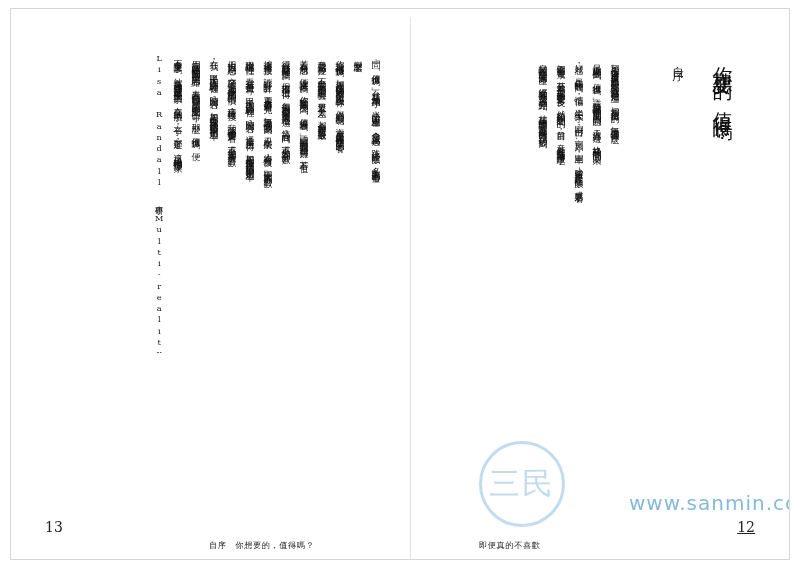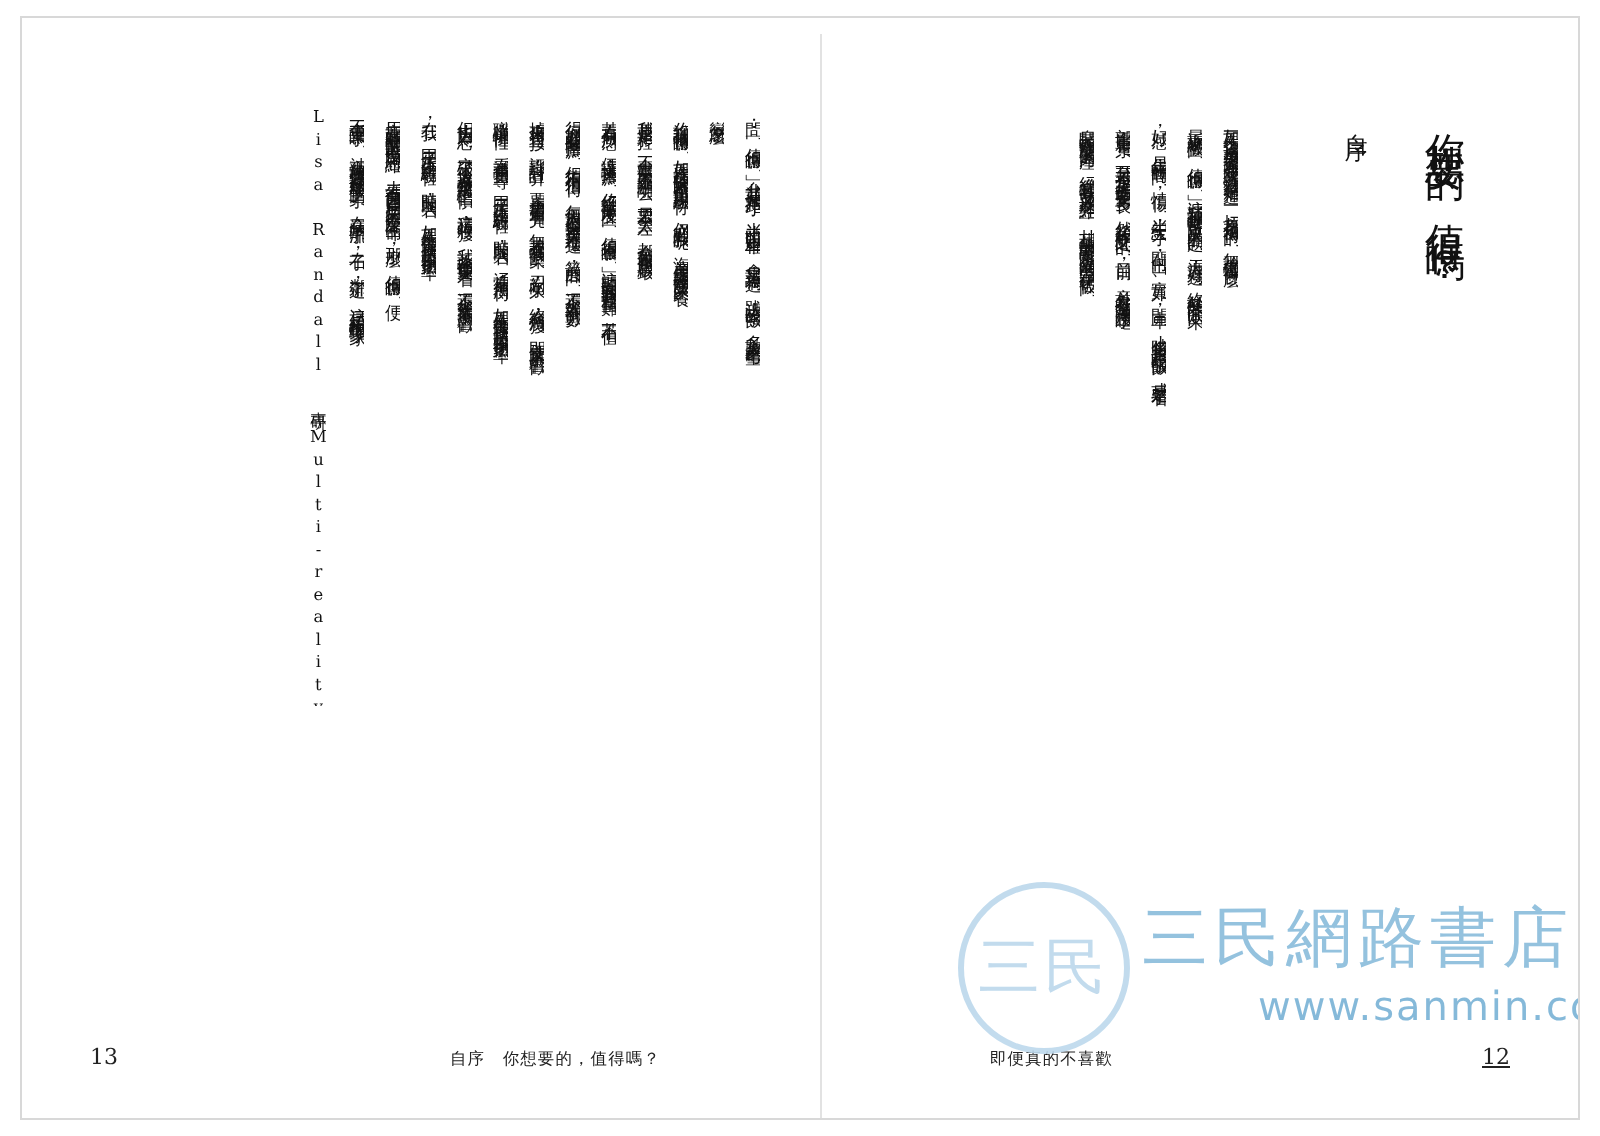--- a/index.html
+++ b/index.html
@@ -83,34 +83,33 @@
     letter-spacing: 3px;
     color: #111111;
     white-space: nowrap;
   }
 
   
   .folio {
     position: absolute;
     bottom: 24px;
     font-family: "DejaVu Serif", "Liberation Serif", serif;
-    font-size: 11px;
+    font-size: 14px;
     color: #222222;
   }
   #folio-left  { left: 34px; }
   #folio-right { right: 34px; text-decoration: underline; }
   .runhead {
     position: absolute;
-    bottom: 24px;
+    bottom: 8px;
     font-family: "DejaVu Serif", "Liberation Serif", serif;
     font-size: 8.2px;
     letter-spacing: 0.6px;
     color: #222222;
     white-space: nowrap;
-    margin-left: 16px;
   }
   #runhead-left  { left: 198px; }
   #runhead-right { left: 468px; }
 
   
   #watermark {
     position: absolute;
     left: 468px;
     top: 428px;
     width: 312px;
@@ -190,18 +189,17 @@
     <div class="vcol" style="left:198px; top:44px; height:290px;">在我，甲子的生活經驗裡，時間與否，如果你能像古代的哲學家們坦率</div>
     <div class="vcol" style="left:180px; top:44px; height:290px;">用安藏時間軸的五度空間思維，去看待自己四周所見的三度空間生命，那麼，值得嗎？便</div>
     <div class="vcol" style="left:162px; top:44px; height:290px;">不重要嗎了，被高速擴張凝成散粒子的買子，在嚴的流子，右子，鄰近了，這是給粉物理學家</div>
     <div class="vcol small" style="left:144px; top:44px; height:300px;">Lisa Randall 專研 Multi-reality 多重真相的成果之一。解開了愛因斯坦的五度空間方程式，我</div>
 
     <div class="folio" id="folio-left">13</div>
     <div class="runhead" id="runhead-left">自序　你想要的，值得嗎？</div>
 
     <div id="watermark">
       <div id="wm-seal">三民</div>
-      <div id="wm-name">三民網路書店</div>
       <div id="wm-url">www.sanmin.com.tw</div>
     </div>
 
   </div>
 </div>
 
 </body></html>

